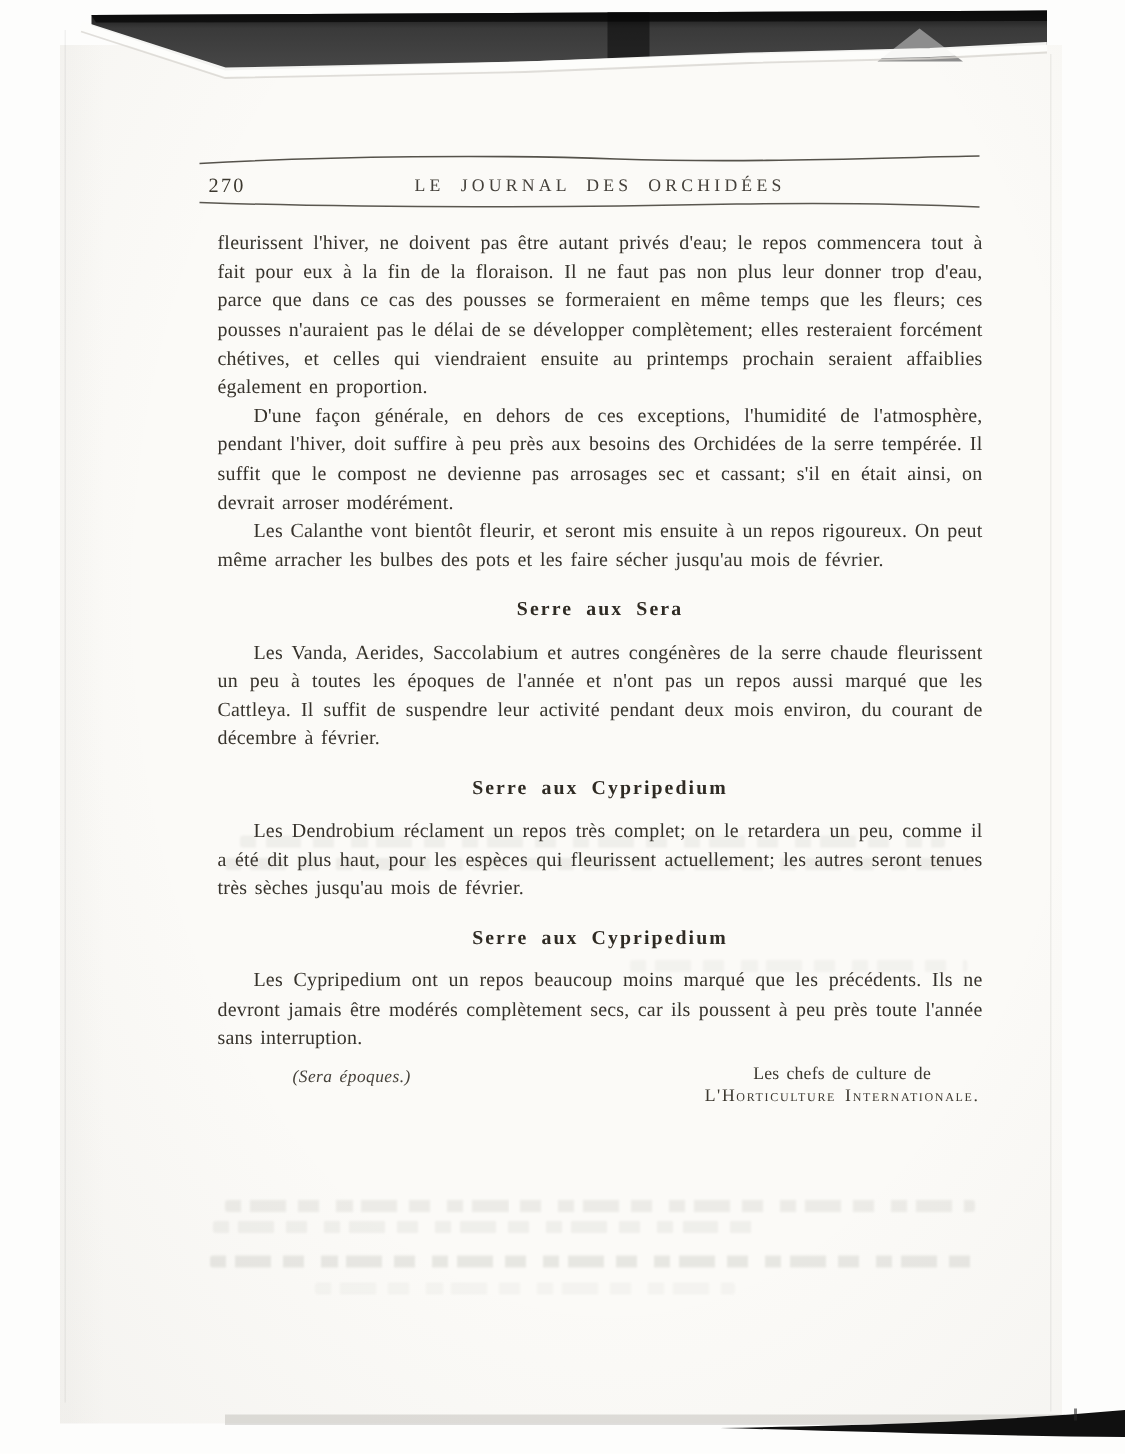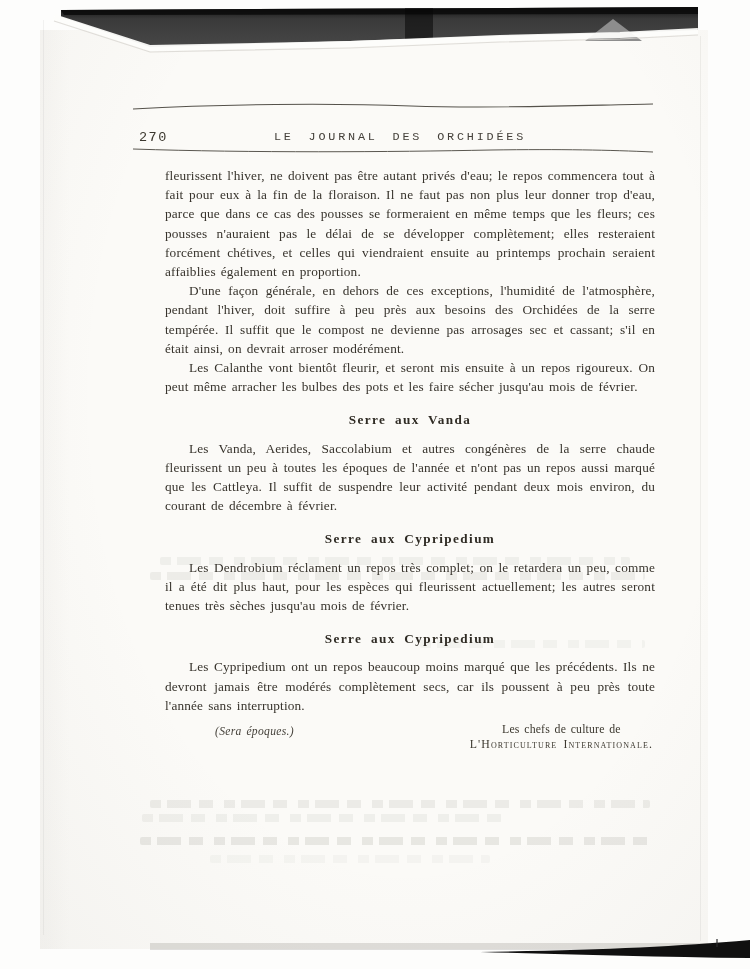--- a/index.html
+++ b/index.html
@@ -36,32 +36,32 @@
     position: absolute;
     left: 145px; top: 101px; width: 510px;
     color: #37332c;
     font-size: 13.3px;
     line-height: 19.2px;
     letter-spacing: 0.15px;
     word-spacing: 0.12em;
     text-align: justify;
   }
   .rule { display: block; margin-left: -14px; }
-  .header-row { position: relative; height: 20px; margin-top: 15px; font-family: Liberation Mono, monospace; }
+  .header-row { position: relative; height: 20px; margin-top: 1px; }
   .page-number {
     position: absolute; left: -6px; top: 2px;
     font-size: 13.5px; letter-spacing: 1.5px; color: #3c382f;
   }
   .journal-title {
     position: absolute; left: 0; right: 0; top: 2px;
     text-align: center;
     font-size: 11.8px; letter-spacing: 2.8px; word-spacing: 5px;
     color: #44403a;
   }
-  .body-text { margin-top: 11px; margin-left: 20px; }
+  .body-text { margin-top: 11px; }
   .body-text p { margin: 0; text-indent: 1.8em; }
   .body-text p.noindent { text-indent: 0; }
   .section-heading {
     margin: 14px 0 9px 0;
     text-align: center;
     font-size: 13.2px; font-weight: bold;
     letter-spacing: 1.4px; word-spacing: 4px;
     color: #2f2b24;
   }
   .footer-row {
@@ -148,21 +148,21 @@
 
     <div class="body-text">
 
       <p class="noindent">fleurissent l'hiver, ne doivent pas être autant privés d'eau; le repos commencera tout à fait pour eux à la fin de la floraison. Il ne faut pas non plus leur donner trop d'eau, parce que dans ce cas des pousses se formeraient en même temps que les fleurs; ces pousses n'auraient pas le délai de se développer complètement; elles resteraient forcément chétives, et celles qui viendraient ensuite au printemps prochain seraient affaiblies également en proportion.</p>
 
 
       <p>D'une façon générale, en dehors de ces exceptions, l'humidité de l'atmosphère, pendant l'hiver, doit suffire à peu près aux besoins des Orchidées de la serre tempérée. Il suffit que le compost ne devienne pas arrosages sec et cassant; s'il en était ainsi, on devrait arroser modérément.</p>
 
       <p>Les Calanthe vont bientôt fleurir, et seront mis ensuite à un repos rigoureux. On peut même arracher les bulbes des pots et les faire sécher jusqu'au mois de février.</p>
 
-      <h2 class="section-heading">Serre aux Vanda</h2>
+      <h2 class="section-heading">Serre aux Sera</h2>
       <p>Les Vanda, Aerides, Saccolabium et autres congénères de la serre chaude fleurissent un peu à toutes les époques de l'année et n'ont pas un repos aussi marqué que les Cattleya. Il suffit de suspendre leur activité pendant deux mois environ, du courant de décembre à février.</p>
 
       <h2 class="section-heading">Serre aux Cypripedium</h2>
       <p>Les Dendrobium réclament un repos très complet; on le retardera un peu, comme il a été dit plus haut, pour les espèces qui fleurissent actuellement; les autres seront tenues très sèches jusqu'au mois de février.</p>
 
       <h2 class="section-heading">Serre aux Cypripedium</h2>
       <p>Les Cypripedium ont un repos beaucoup moins marqué que les précédents. Ils ne devront jamais être modérés complètement secs, car ils poussent à peu près toute l'année sans interruption.</p>
 
       <div class="footer-row">
         <span class="continuation-note">(Sera époques.)</span>

